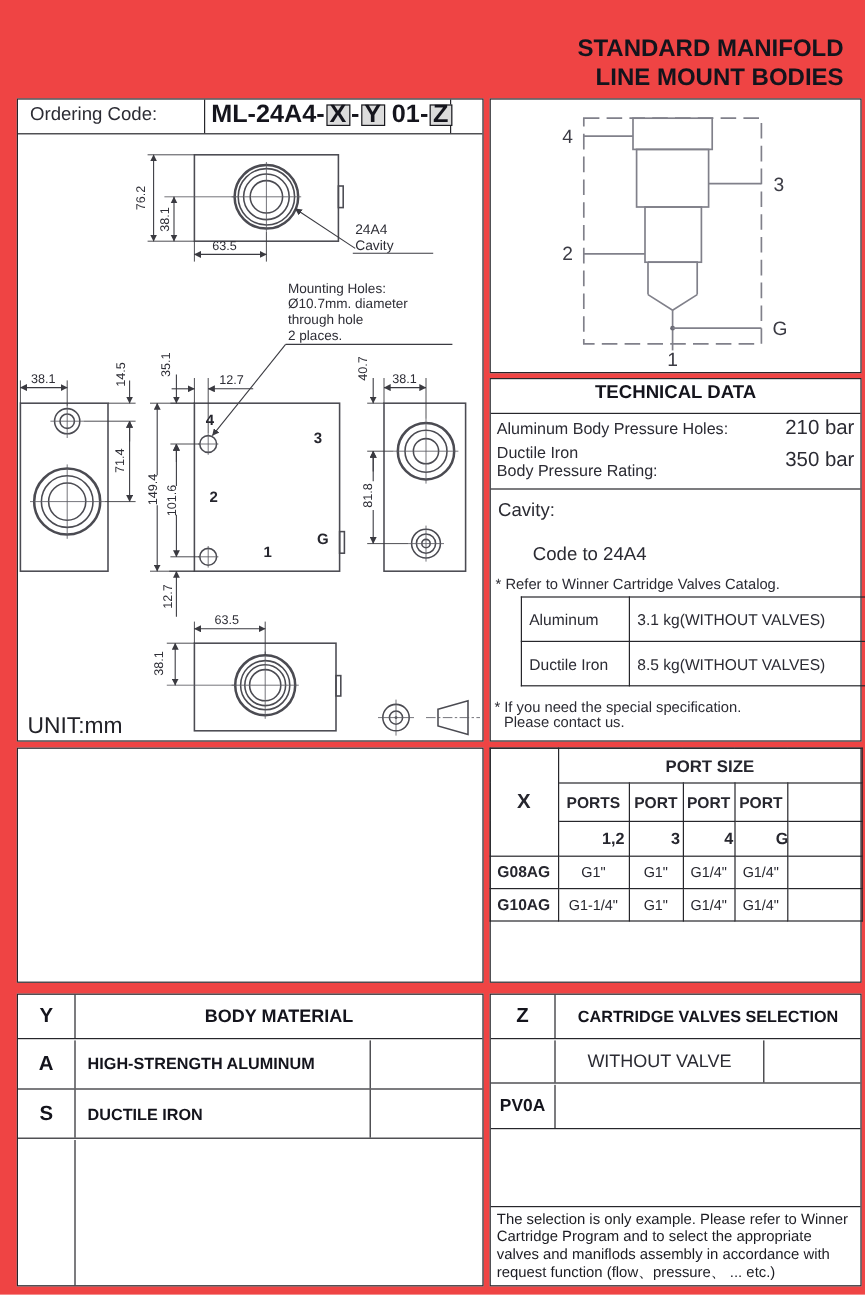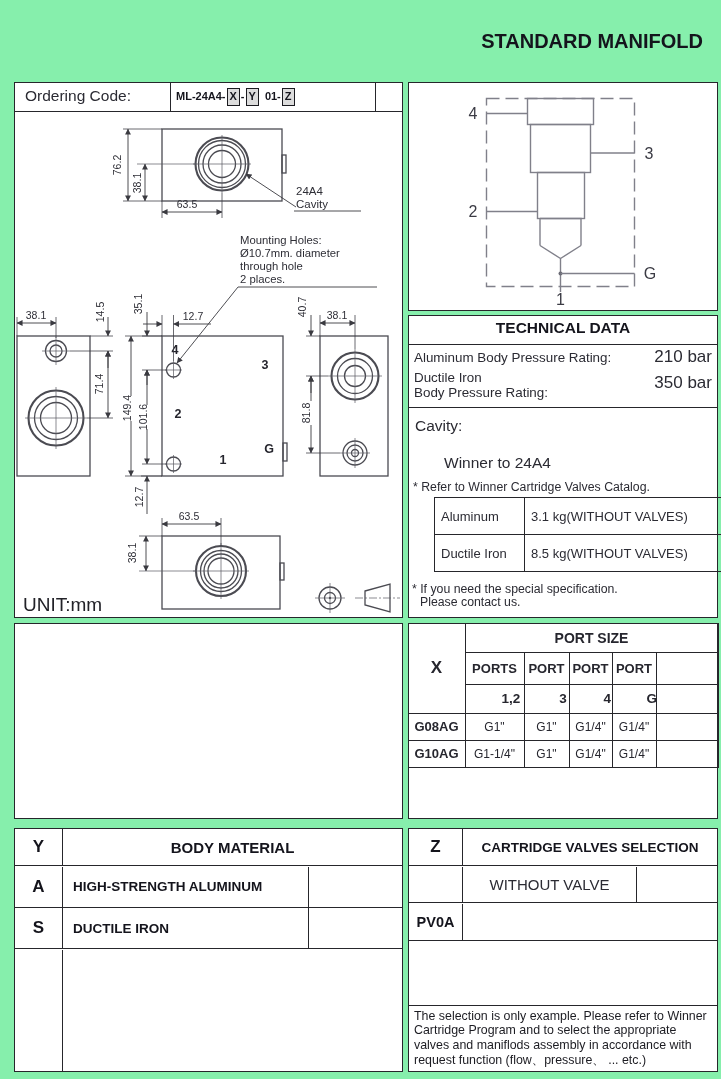--- a/index.html
+++ b/index.html
@@ -1,26 +1,26 @@
 <!DOCTYPE html>
 <html><head>
 <meta charset="utf-8">
 <style>
   html,body{margin:0;padding:0;background:#fff;}
-  .page{position:relative;width:721px;height:1079px;background:#86efac;
+  .page{position:relative;width:721px;height:1079px;background:#ef4444;
         font-family:"Liberation Sans",sans-serif;color:#26262e;overflow:hidden;}
   .abs{position:absolute;}
   .box{position:absolute;border:1.5px solid #26262b;background:#fff;}
   
   .title{position:absolute;top:29px;left:388px;width:315px;text-align:right;
          font-weight:bold;font-size:20px;line-height:24px;color:#14141c;letter-spacing:0;}
   
   .oc-row{position:absolute;top:0;left:0;right:0;height:28px;border-bottom:1.5px solid #26262b;display:flex;}
   .oc-label{width:145px;border-right:1.5px solid #26262b;font-size:15.5px;line-height:26px;padding-left:10px;color:#2b2b33;}
-  .oc-code{width:199px;border-right:1.5px solid #26262b;font-size:11px;font-weight:bold;line-height:26px;padding-left:5px;color:#15151d;white-space:nowrap;}
+  .oc-code{width:199px;border-right:1.5px solid #26262b;font-size:21px;font-weight:bold;line-height:26px;padding-left:5px;color:#15151d;white-space:nowrap;}
   .boxl{display:inline-block;border:1.5px solid #1a1a1f;background:#dcdcdc;padding:0 2px;line-height:15px;height:16px;margin:0 1px;}
   .ocmid{margin-left:5px;}
   
   .s{stroke:#4b4b52;fill:none;stroke-width:1.3;}
   .sh{stroke:#4b4b52;fill:none;stroke-width:2.1;}
   .cl{stroke:#5a5a62;fill:none;stroke-width:0.7;}
   .dl{stroke:#3a3a40;fill:none;stroke-width:0.9;}
   .ext{stroke:#3a3a40;fill:none;stroke-width:0.75;}
   .dim{font-size:10.5px;fill:#2e2e36;}
   .plab{font-size:12.5px;font-weight:bold;fill:#26262e;}
@@ -62,20 +62,21 @@
   .z-note{position:absolute;left:0;right:0;bottom:0;border-top:1.5px solid #26262b;
           font-size:12.4px;line-height:1.2;padding:3px 5px;color:#1c1c22;}
 </style>
 </head>
 <body>
 
 <div class="page">
 
   <div class="title">
     <div>STANDARD MANIFOLD</div>
+    <div>LINE MOUNT BODIES</div>
   </div>
 
   <div class="box" style="left:14px;top:82px;width:387px;height:534px;">
     <div class="oc-row">
       <div class="oc-label">Ordering Code:</div>
       <div class="oc-code"><span>ML-24A4-</span><span class="boxl">X</span><span>-</span><span class="boxl">Y</span><span class="ocmid">01-</span><span class="boxl">Z</span></div>
       <div class="selblank"></div>
     </div>
 
     <svg class="abs" style="left:0;top:28px;" width="387" height="506" viewBox="0 0 387 506">
@@ -275,28 +276,28 @@
       <text class="glab" x="64" y="36" text-anchor="middle">4</text>
       <text class="glab" x="240" y="76" text-anchor="middle">3</text>
       <text class="glab" x="64" y="134" text-anchor="middle">2</text>
       <text class="glab" x="241" y="196" text-anchor="middle">G</text>
       <text class="glab" x="151.5" y="222" text-anchor="middle">1</text>
     </svg>
   </div>
 
   <div class="box" style="left:408px;top:315px;width:308px;height:301px;">
     <div class="td-head">TECHNICAL DATA</div>
-    <div class="td-lbl" style="left:5px;top:34px;">Aluminum Body Pressure Rating:</div>
+    <div class="td-lbl" style="left:5px;top:34px;">Aluminum Body Pressure Holes:</div>
     <div class="td-val" style="top:31px;">210 bar</div>
     <div class="td-lbl" style="left:5px;top:54px;">Ductile Iron</div>
     <div class="td-lbl" style="left:5px;top:69px;">Body Pressure Rating:</div>
     <div class="td-val" style="top:57px;">350 bar</div>
     <div class="td-line" style="top:91px;"></div>
     <div class="td-cav" style="left:6px;top:101px;">Cavity:</div>
-    <div class="td-cav" style="left:35px;top:138px;">Winner to 24A4</div>
+    <div class="td-cav" style="left:35px;top:138px;">Code to 24A4</div>
     <div class="td-small" style="left:4px;top:164px;text-align:right;">* Refer to Winner Cartridge Valves Catalog.</div>
     <table class="wt" style="left:1px;top:181px;width:305px;">
       <colgroup>
           <col style="width:90px">
           <col>
         </colgroup>
       <tbody>
           <tr>
         <td>Aluminum</td>
         <td>3.1  kg(WITHOUT VALVES)</td>

